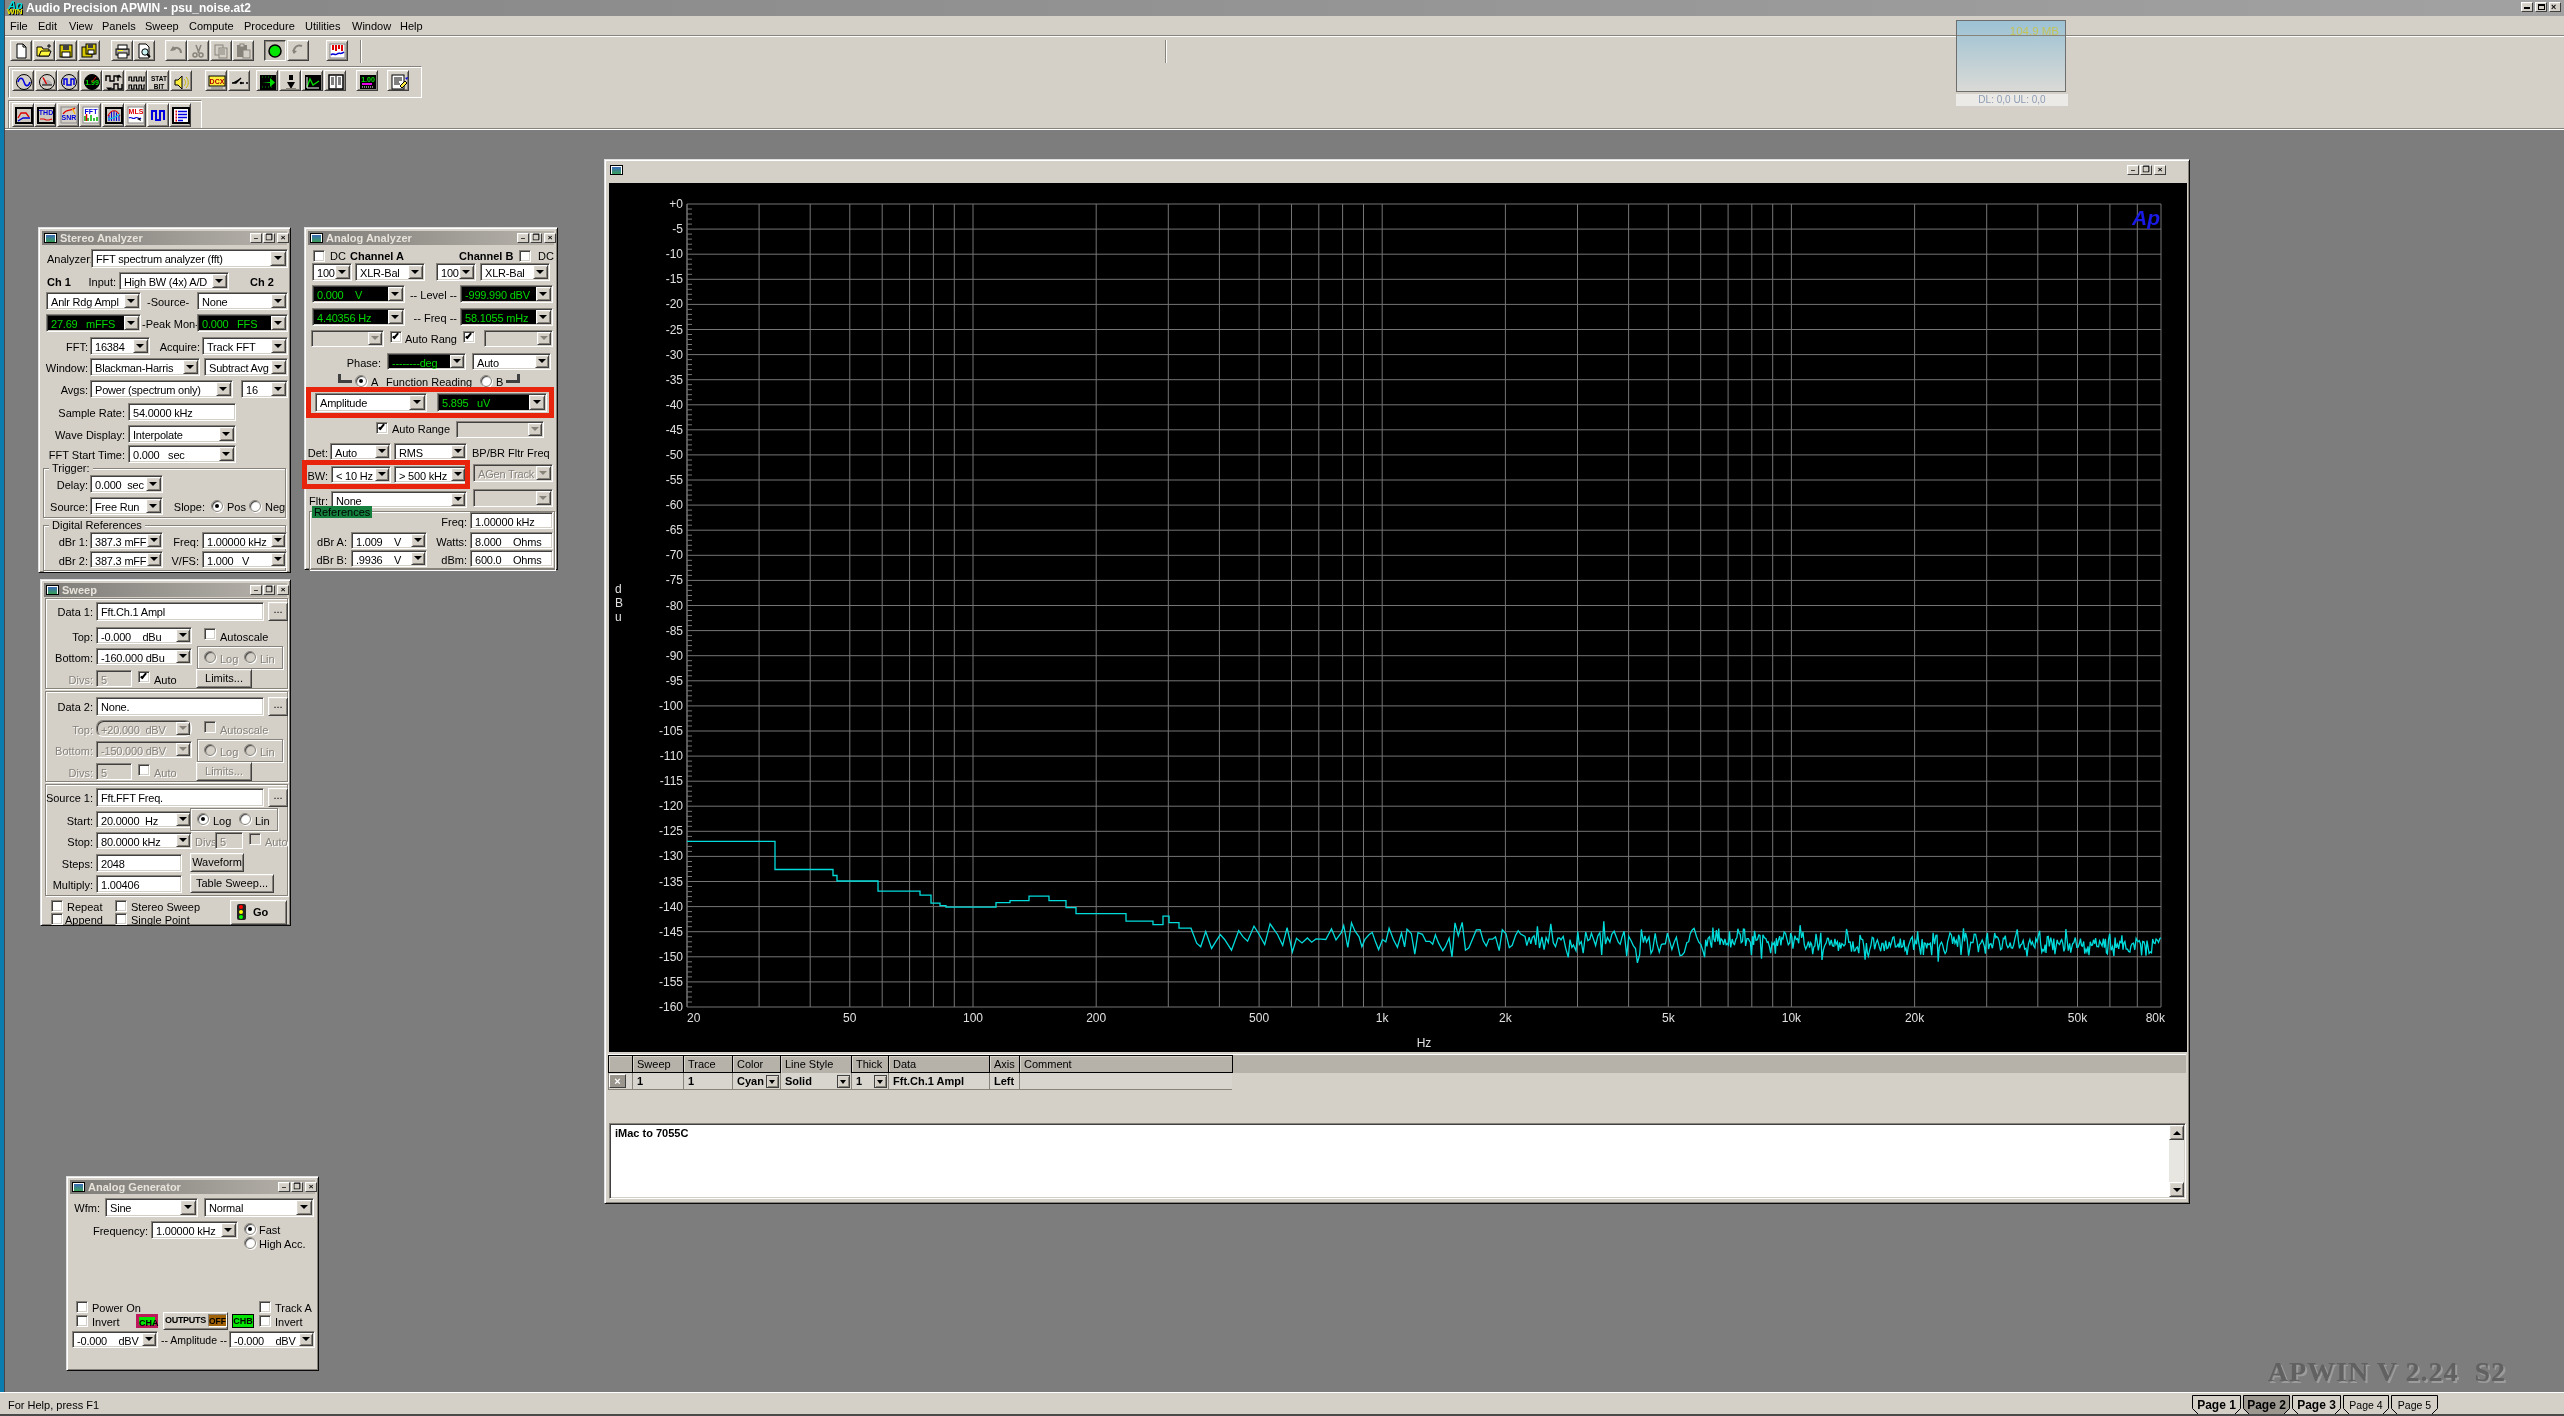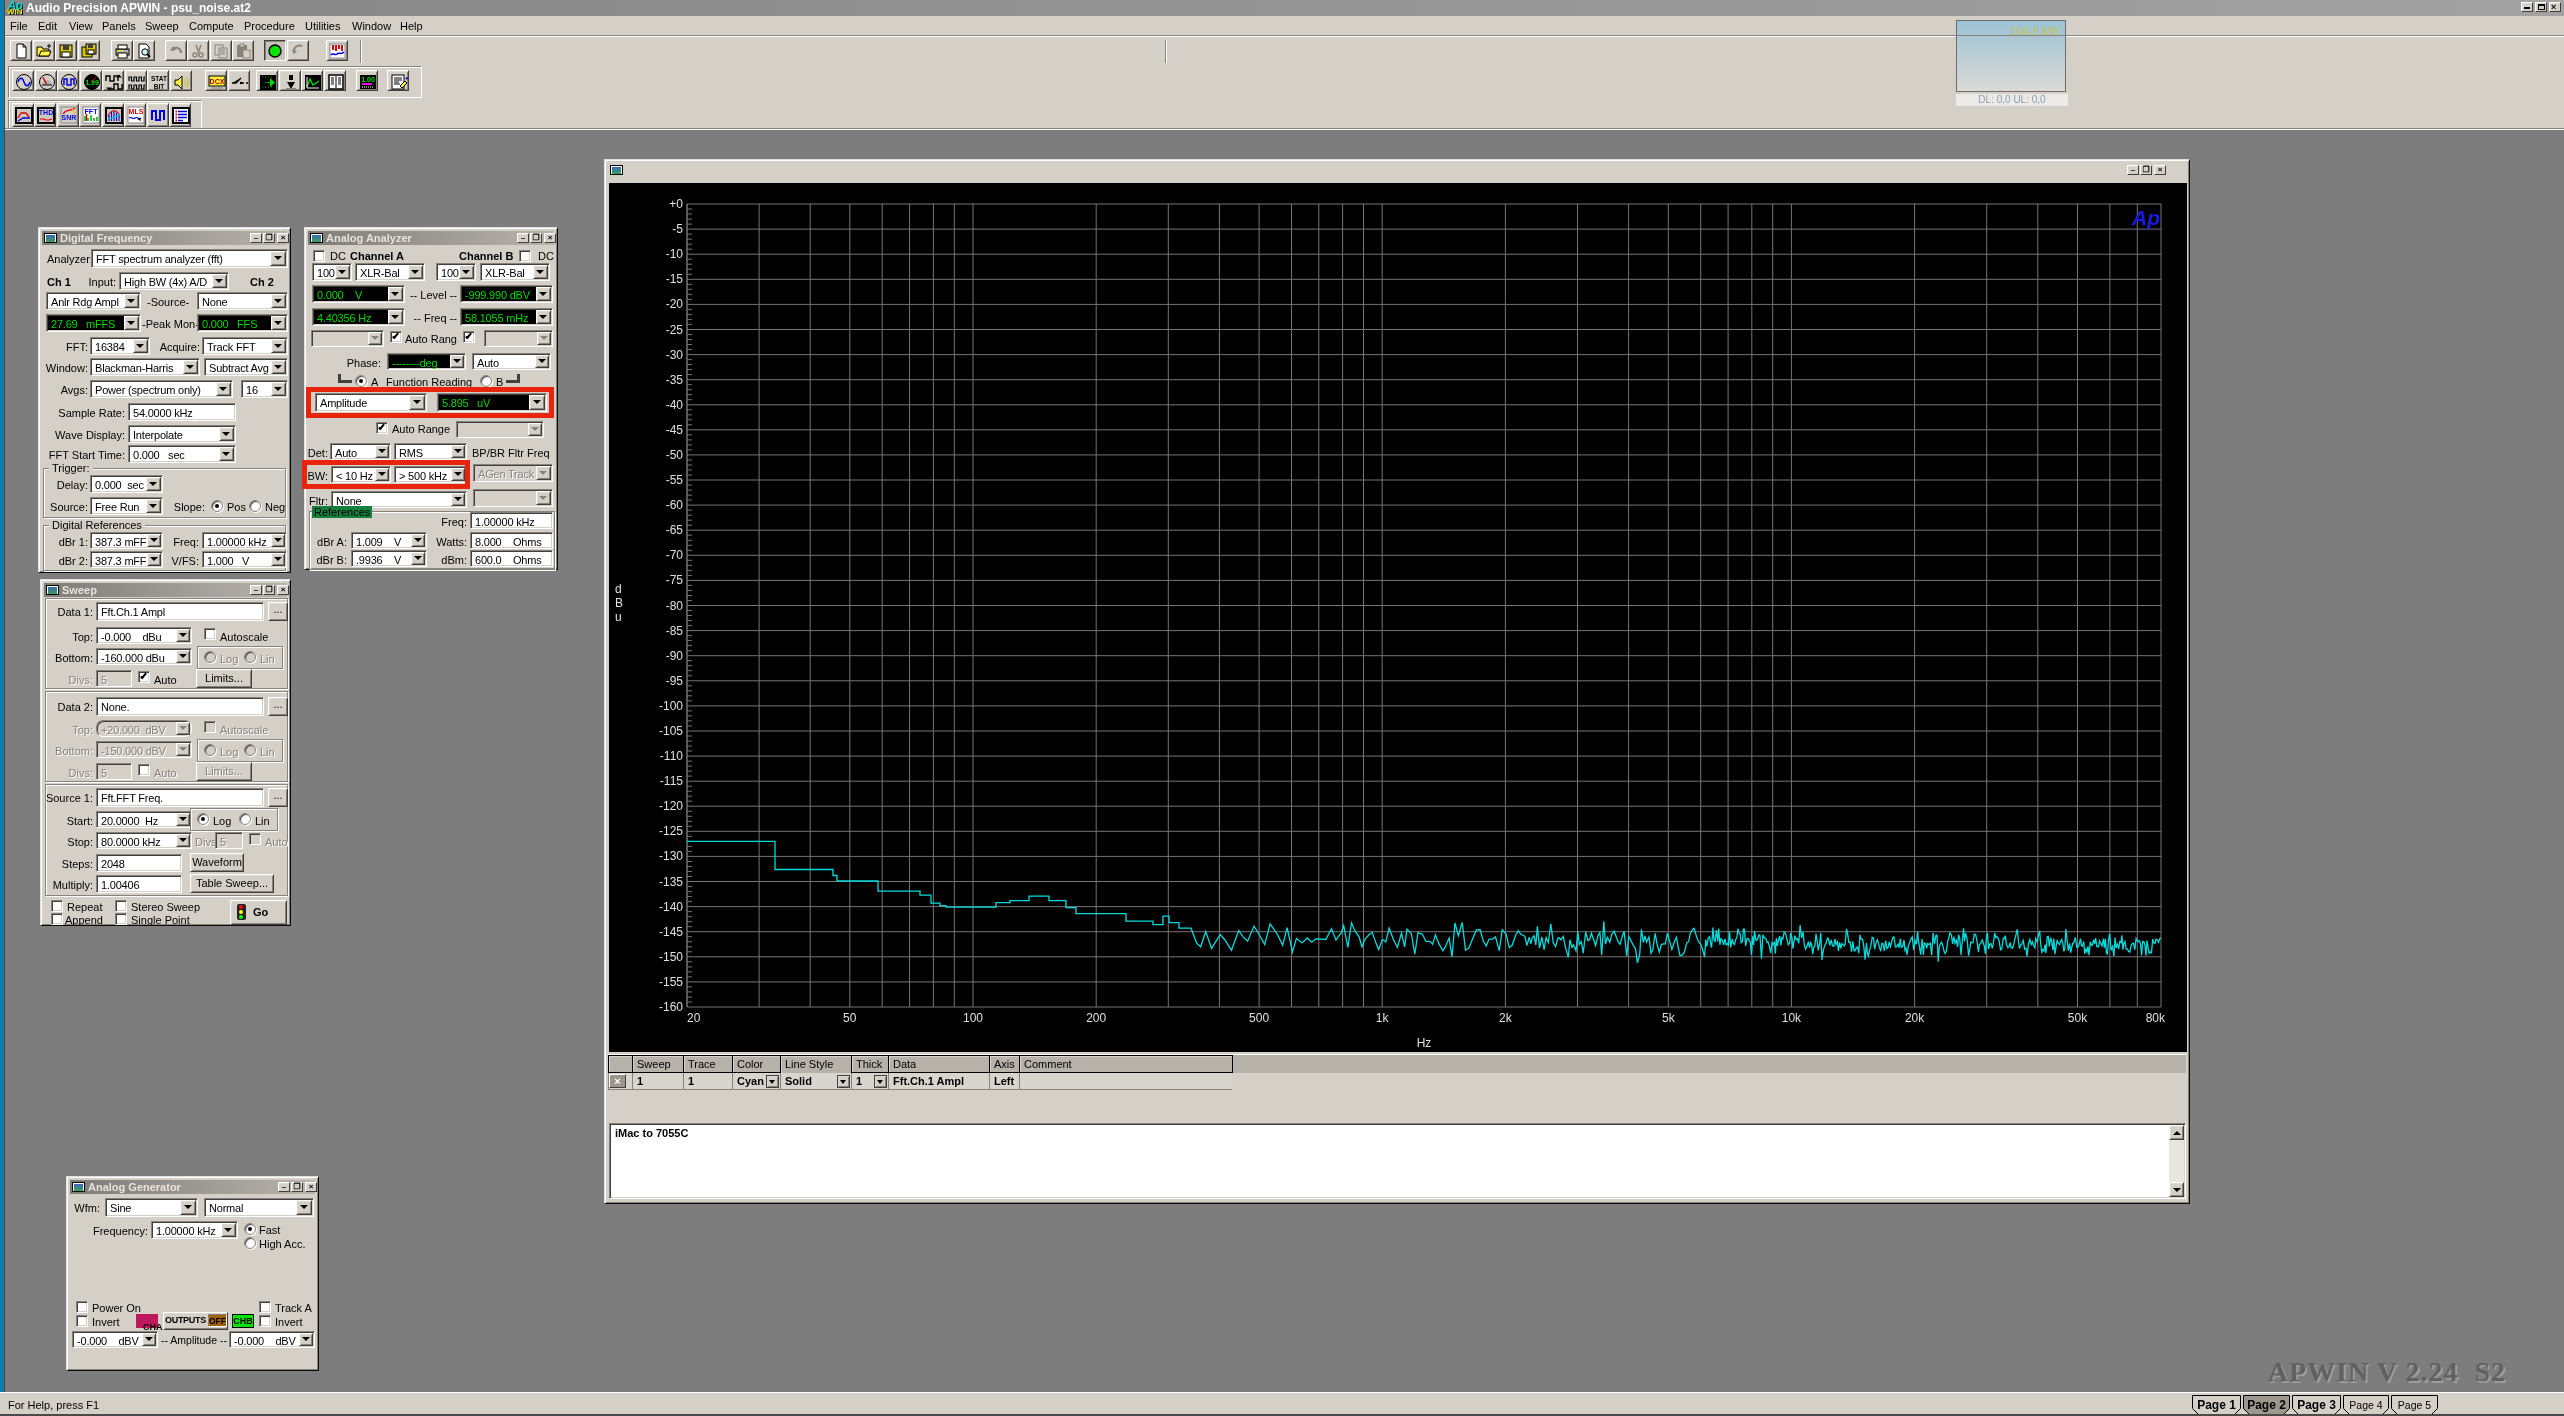--- a/index.html
+++ b/index.html
@@ -498,21 +498,21 @@
     <div class="abs" style="left:4px;top:914px;width:17px;height:14px;background:#9a968e;border:1px solid;border-color:#fff #404040 #404040 #fff;color:#fff;text-align:center;line-height:13px;font-size:11px;font-weight:bold;">×</div>
     <div class="sunk" style="position:absolute;left:4px;top:963px;width:1577px;height:76px;"></div>
     <div class="abs" style="left:10px;top:967px;font-weight:bold;">iMac to 7055C</div>
     <div class="abs" style="left:1564px;top:965px;width:15px;height:72px;background:#e8e6e0;"></div>
     <div class="cbtn" style="left:1564px;top:965px;width:15px;height:15px;"></div>
     <div class="abs" style="left:1568px;top:971px;width:0;height:0;border-left:4px solid transparent;border-right:4px solid transparent;border-bottom:4px solid #000;"></div>
     <div class="cbtn" style="left:1564px;top:1022px;width:15px;height:15px;"></div>
     <div class="abs" style="left:1568px;top:1028px;width:0;height:0;border-left:4px solid transparent;border-right:4px solid transparent;border-top:4px solid #000;"></div>
   </div>
 <div class="panel" style="left:38px;top:227px;width:253px;height:346px;">
-    <div class="ptitle">Digital Frequency</div>
+    <div class="ptitle">Stereo Analyzer</div>
     <div class="picon" style="left:5px;top:5px;">
       <i></i>
     </div>
     <div class="wbtn" style="left:211px;top:5px;">–</div>
     <div class="wbtn" style="left:224px;top:5px;">❐</div>
     <div class="wbtn" style="left:238px;top:5px;">×</div>
     <div class="lbl" style="left:8px;top:25px;">Analyzer:</div>
     <div class="field" style="position:absolute;left:52px;top:21px;width:197px;height:19px;">FFT  spectrum analyzer (fft)</div>
     <div class="cbtn" style="left:231px;top:23px;width:16px;height:15px;"></div>
     <div class="arr" style="left:235px;top:28px;"></div>
@@ -858,21 +858,21 @@
     <div class="rad" style="left:177px;top:60px;"></div>
     <div class="lbl" style="left:192px;top:61px;">High Acc.</div>
     <div class="cb" style="left:9px;top:124px;"></div>
     <div class="lbl" style="left:25px;top:125px;">Power On</div>
     <div class="cb" style="left:192px;top:124px;"></div>
     <div class="lbl" style="left:208px;top:125px;">Track A</div>
     <div class="cb" style="left:9px;top:138px;"></div>
     <div class="lbl" style="left:25px;top:139px;">Invert</div>
     <div class="cb" style="left:192px;top:138px;"></div>
     <div class="lbl" style="left:208px;top:139px;">Invert</div>
-    <div class="abs" style="left:69px;top:137px;width:22px;height:14px;background:#00e400;border:7px solid #be185d;color:#000;font-weight:bold;font-size:9px;text-align:center;line-height:12px;">CHA</div>
+    <div class="abs" style="left:69px;top:137px;width:22px;height:14px;background:#00e400;border:3px solid #be185d;color:#000;font-weight:bold;font-size:9px;text-align:center;line-height:12px;">CHA</div>
     <div class="tb" style="left:96px;top:135px;width:65px;height:18px;"></div>
     <div class="lbl" style="left:98px;top:138px;font-weight:bold;font-size:9px;letter-spacing:-0.3px;">OUTPUTS</div>
     <div class="abs" style="left:141px;top:137px;width:19px;height:13px;background:#a16207;border:1px solid;border-color:#87837b #fff #fff #87837b;color:#000;font-weight:bold;font-size:8.5px;text-align:center;line-height:12px;z-index:3;">OFF</div>
     <div class="abs" style="left:165px;top:137px;width:22px;height:14px;background:#00e400;border:1px solid #000;color:#000;font-weight:bold;font-size:9px;text-align:center;line-height:12px;">CHB</div>
     <div class="field" style="position:absolute;left:5px;top:154px;width:86px;height:17px;">-0.000&nbsp;&nbsp;&nbsp; dBV</div>
     <div class="cbtn" style="left:75px;top:156px;width:14px;height:13px;"></div>
     <div class="arr" style="left:78px;top:160px;"></div>
     <div class="lbl" style="left:94px;top:157px;font-size:10.5px;">-- Amplitude --</div>
     <div class="field" style="position:absolute;left:162px;top:154px;width:86px;height:17px;">-0.000&nbsp;&nbsp;&nbsp; dBV</div>
     <div class="cbtn" style="left:232px;top:156px;width:14px;height:13px;"></div>

